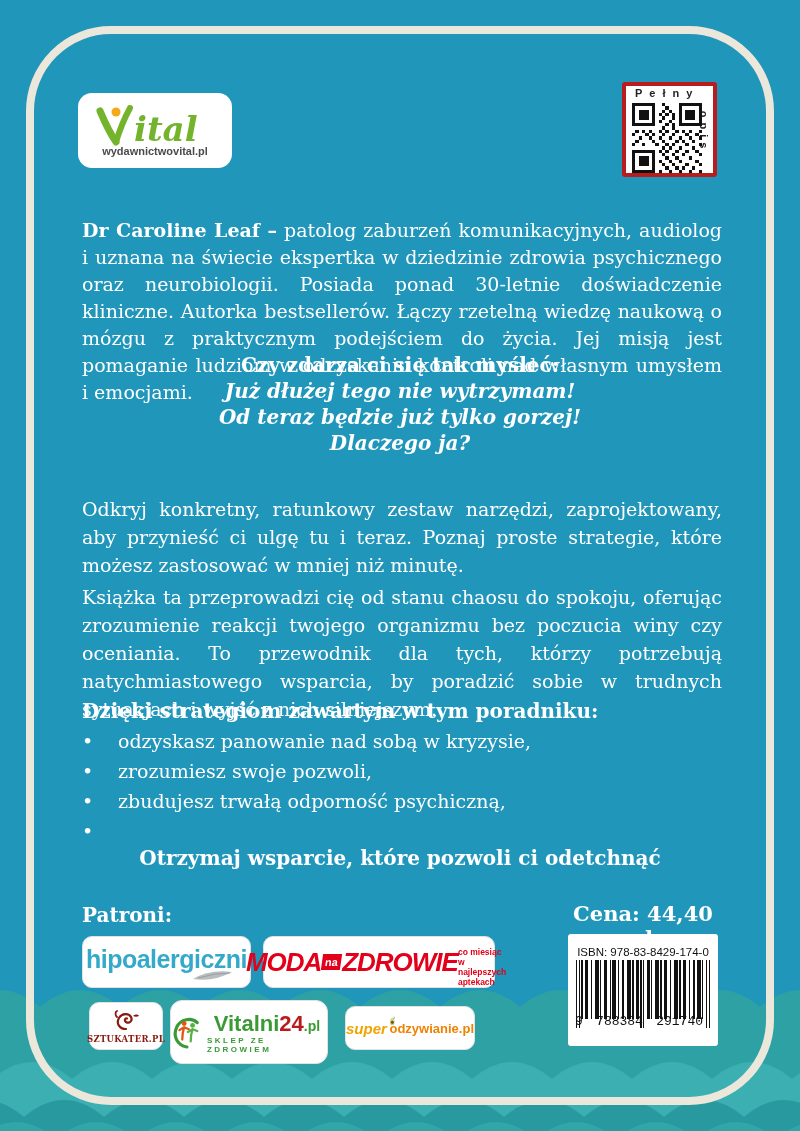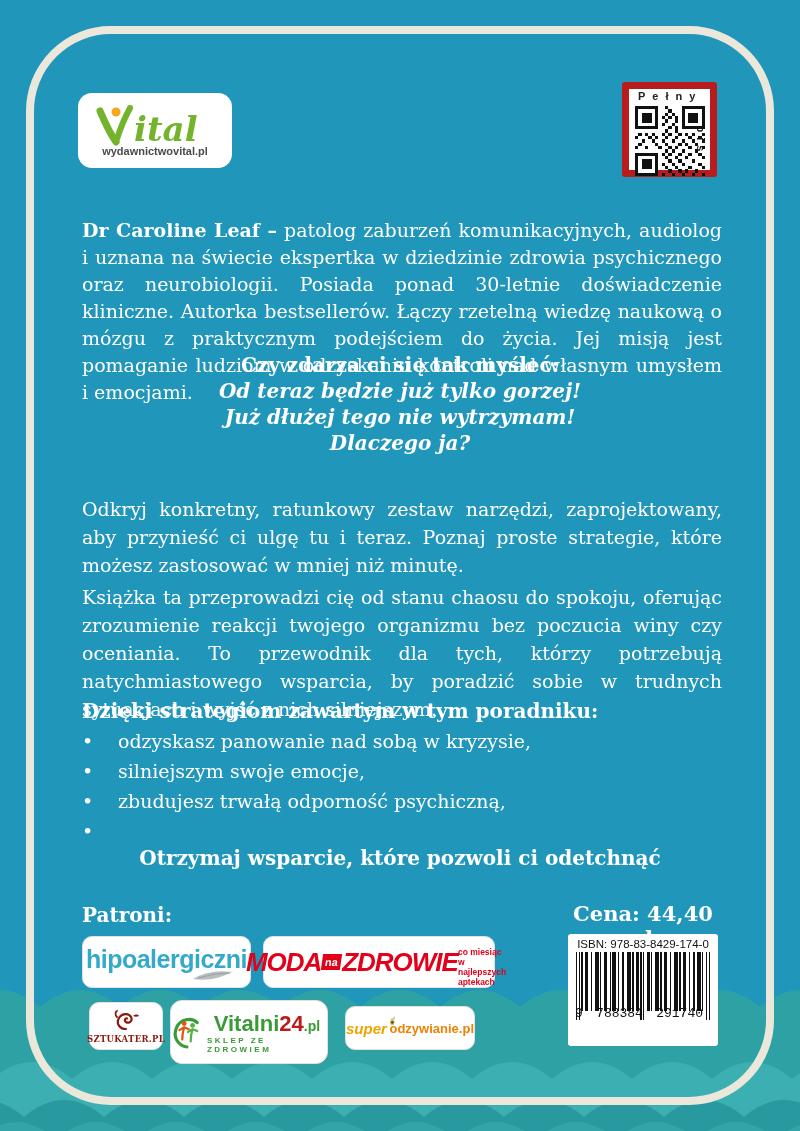--- a/index.html
+++ b/index.html
@@ -7,21 +7,21 @@
   .cover{position:relative;width:800px;height:1131px;background:#2196bb;overflow:hidden;}
   .waves{position:absolute;left:0;bottom:0;width:800px;height:160px;z-index:2;}
   .frame{position:absolute;left:26px;top:26px;right:26px;bottom:26px;border:8px solid #ece7db;border-radius:85px;z-index:5;pointer-events:none;}
   .content{position:absolute;inset:0;z-index:10;color:#ffffff;}
 
   
   .vital-box{position:absolute;left:78px;top:93px;width:154px;height:75px;background:#fff;border-radius:14px;display:flex;flex-direction:column;align-items:center;justify-content:center;}
   .vital-site{font-family:"Liberation Sans",sans-serif;font-size:11px;font-weight:bold;color:#4a4a4a;margin-top:-4px;}
 
   
-  .qr-box{position:absolute;left:622px;top:82px;width:95px;height:95px;background:#fff;border:7px solid #b91c1c;border-radius:3px;box-sizing:border-box;}
+  .qr-box{position:absolute;left:622px;top:82px;width:95px;height:95px;background:#fff;border:4px solid #b91c1c;border-radius:3px;box-sizing:border-box;}
   .qr-top{position:absolute;left:9px;top:1px;font-family:"Liberation Sans",sans-serif;font-size:11px;font-weight:bold;color:#222;letter-spacing:7px;}
   .qr-side{position:absolute;right:-13px;top:40px;font-family:"Liberation Sans",sans-serif;font-size:11px;font-weight:bold;color:#222;letter-spacing:5px;transform:rotate(90deg);transform-origin:center;}
   .qr-svg{position:absolute;left:6px;top:17px;width:70px;height:70px;}
 
   
   .p{position:absolute;left:82px;width:640px;text-align:justify;font-size:19px;line-height:27px;}
   .p1{top:198px;}
   .p2{top:476px;line-height:28px;}
   .p3{top:564px;line-height:28px;}
   .p b{font-weight:bold;}
@@ -47,21 +47,21 @@
 
   
   .moda{left:263px;top:936px;width:232px;height:52px;display:flex;flex-direction:row;align-items:center;justify-content:center;}
   .moda-row{display:flex;align-items:center;}
   .moda-word{color:#e2001a;font-weight:900;font-style:italic;font-size:26px;letter-spacing:-1px;}
   .moda-na{background:#e2001a;color:#fff;font-weight:bold;font-size:11px;padding:2px 3px;margin:0 1px;transform:skewX(-8deg);}
   .moda-tagline{align-self:flex-end;color:#e2001a;font-size:8.5px;font-weight:bold;margin:-3px 6px 0 0;}
 
   
   .price{position:absolute;left:568px;top:901px;width:150px;text-align:center;font-weight:bold;font-size:21px;}
-  .barcode-box{position:absolute;left:568px;top:934px;width:150px;height:112px;background:#fff;border-radius:3px;display:flex;flex-direction:column;align-items:center;padding-top:4px;box-sizing:border-box;}
+  .barcode-box{position:absolute;left:568px;top:934px;width:150px;height:112px;background:#fff;border-radius:3px;display:flex;flex-direction:column;align-items:center;padding-top:12px;box-sizing:border-box;}
   .isbn{font-family:"Liberation Sans",sans-serif;font-size:11.5px;color:#111;}
   .barcode-svg{width:134px;height:68px;margin-top:2px;}
   .barcode-digits{width:140px;display:flex;justify-content:space-between;padding:0 10px 0 2px;box-sizing:border-box;font-family:"Liberation Mono",monospace;font-size:13px;color:#111;margin-top:-14px;background:transparent;}
 
   
   .sztukater{left:80px;top:1002px;width:74px;height:48px;display:flex;flex-direction:column;align-items:center;justify-content:center;margin-left:9px;}
   .sztukater-text{font-family:"DejaVu Serif",serif;font-size:8.5px;font-weight:bold;color:#8a1a0f;letter-spacing:0.3px;margin-top:1px;}
 
   
   .vitalni{left:170px;top:1000px;width:158px;height:64px;display:flex;align-items:center;justify-content:center;border-radius:12px;}
@@ -137,37 +137,37 @@
              M10 19h1v1h-1z M13 19h1v1h-1z M15 19h1v1h-1z M18 19h1v1h-1z
              M8 20h1v1H8z M11 20h1v1h-1z M14 20h1v1h-1z M17 20h1v1h-1z M20 20h1v1h-1z"></path>
         </g>
       </svg>
     </div>
 
     <p class="p p1"><b>Dr Caroline Leaf –</b><span> patolog zaburzeń komunikacyjnych, audiolog i uznana na świecie ekspertka w dziedzinie zdrowia psychicznego oraz neurobiologii. Posiada ponad 30-letnie doświadczenie kliniczne. Autorka bestsellerów. Łączy rzetelną wiedzę naukową o mózgu z praktycznym podejściem do życia. Jej misją jest pomaganie ludziom w odzyskaniu kontroli nad własnym umysłem i emocjami.</span></p>
 
     <div class="thoughts">
       <div>Czy zdarza ci się tak myśleć:</div>
+      <div class="it">Już dłużej tego nie wytrzymam!</div>
       <div class="it">Od teraz będzie już tylko gorzej!</div>
-      <div class="it">Już dłużej tego nie wytrzymam!</div>
       <div class="it">Dlaczego ja?</div>
     </div>
 
     <p class="p p2">Odkryj konkretny, ratunkowy zestaw narzędzi, zaprojektowany, aby przynieść ci ulgę tu i teraz. Poznaj proste strategie, które możesz zastosować w mniej niż minutę.</p>
     <p class="p p3">Książka ta przeprowadzi cię od stanu chaosu do spokoju, oferując zrozumienie reakcji twojego organizmu bez poczucia winy czy oceniania. To przewodnik dla tych, którzy potrzebują natychmiastowego wsparcia, by poradzić sobie w trudnych sytuacjach i wyjść z nich silniejszym.</p>
 
     <div class="benefits">
       <div class="benefits-heading">Dzięki strategiom zawartym w tym poradniku:</div>
       <div class="benefit-item">
           <span class="bullet">•</span>
           <span>odzyskasz panowanie nad sobą w kryzysie,</span>
         </div>
       <div class="benefit-item">
           <span class="bullet">•</span>
-          <span>silniejszym swoje emocje,</span>
+          <span>zrozumiesz swoje pozwoli,</span>
         </div>
       <div class="benefit-item">
           <span class="bullet">•</span>
           <span>zbudujesz trwałą odporność psychiczną,</span>
         </div>
       <div class="benefit-item">
           <span class="bullet">•</span>
         </div>
     </div>
 

